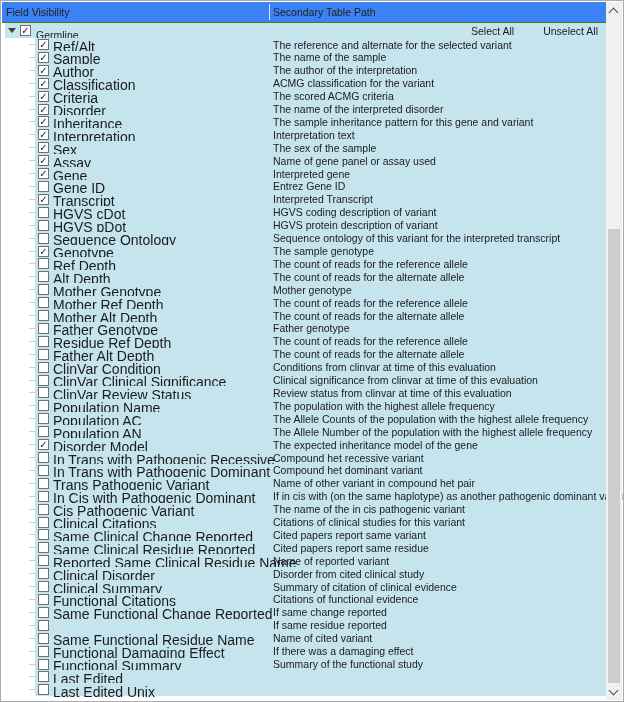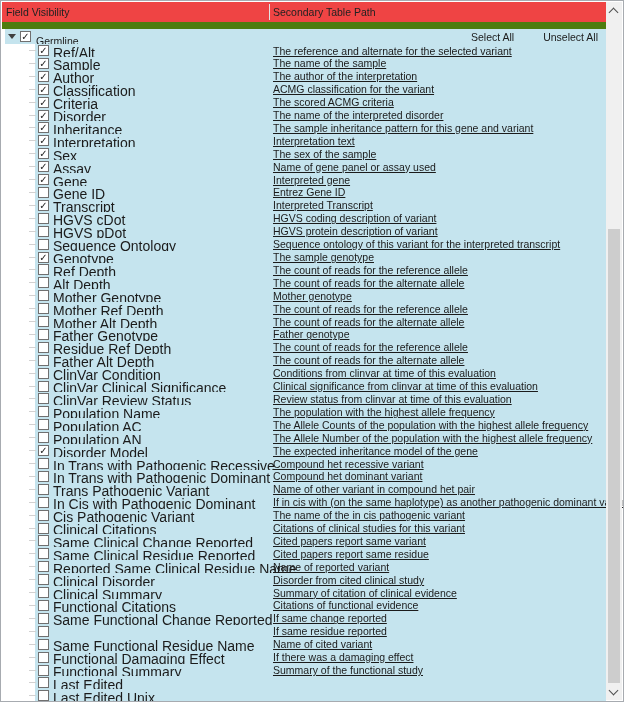--- a/index.html
+++ b/index.html
@@ -9,21 +9,21 @@
     --scrollbar-thumb:#cdcdcd;
     --border:#a7abb0;
     --tree-line:#d2d2d2;
   }
   html,body{margin:0;padding:0;background:#fff;}
   body{font-family:"Liberation Sans","DejaVu Sans",sans-serif;color:var(--row-text);}
   .panel{position:relative;width:624px;height:702px;box-sizing:border-box;
          border:1px solid var(--border);background:#fff;overflow:hidden;}
   
   .tree-area{position:absolute;left:1px;top:1px;bottom:1px;right:17px;background:#fff;}
-  .hdr{position:relative;height:20px;border-bottom:7px solid #4d7c0f;background:#ef4444;
+  .hdr{position:relative;height:20px;border-bottom:1px solid #4d7c0f;background:#3b82f6;
        font-size:10.5px;color:#222;}
   .hdr .c1{position:absolute;left:4px;top:4px;white-space:nowrap;}
   .hdr .c2{position:absolute;left:271px;top:4px;white-space:nowrap;}
   .hdr .sep{position:absolute;left:267px;top:2px;bottom:2px;width:1px;background:#e2e2e2;}
   
   .grow{position:relative;height:15px;
         background:linear-gradient(to right,#ffffff 3px,var(--highlight) 3px);}
   .expander{position:absolute;left:6px;top:5px;width:0;height:0;
             border-left:4px solid transparent;border-right:4px solid transparent;
             border-top:5px solid #3f3f3f;}
@@ -37,21 +37,21 @@
   
   .rows{position:relative;}
   .rows::before{content:"";position:absolute;left:27px;top:0;bottom:6.5px;width:1px;
                 background:var(--tree-line);}
   .frow{position:relative;height:12.92px;
         background:linear-gradient(to right,#ffffff 33px,var(--highlight) 33px);}
   .frow::before{content:"";position:absolute;left:27px;top:6px;width:7px;height:1px;
                 background:var(--tree-line);}
   .frow .cb{left:36px;top:1px;}
   .flabel{position:absolute;left:51px;top:0.5px;font-size:14px;white-space:nowrap;}
-  .fdesc{position:absolute;left:271px;top:0.5px;font-size:10.5px;white-space:nowrap;text-decoration:underline;}
+  .fdesc{position:absolute;left:271px;top:0.5px;font-size:10.5px;white-space:nowrap;}
   
   .vscroll{position:absolute;top:1px;right:1px;bottom:1px;width:16px;
            background:var(--scrollbar-track);}
   .sbtn{position:absolute;left:0;width:16px;height:17px;background:var(--scrollbar-track);}
   .sbtn.up{top:0;}
   .sbtn.down{bottom:0;}
   .chev{position:absolute;left:4px;width:6px;height:6px;
         border-top:1px solid #4f4f4f;border-right:1px solid #4f4f4f;}
   .chev.u{top:7px;transform:rotate(-45deg);}
   .chev.d{top:4px;transform:rotate(135deg);}

